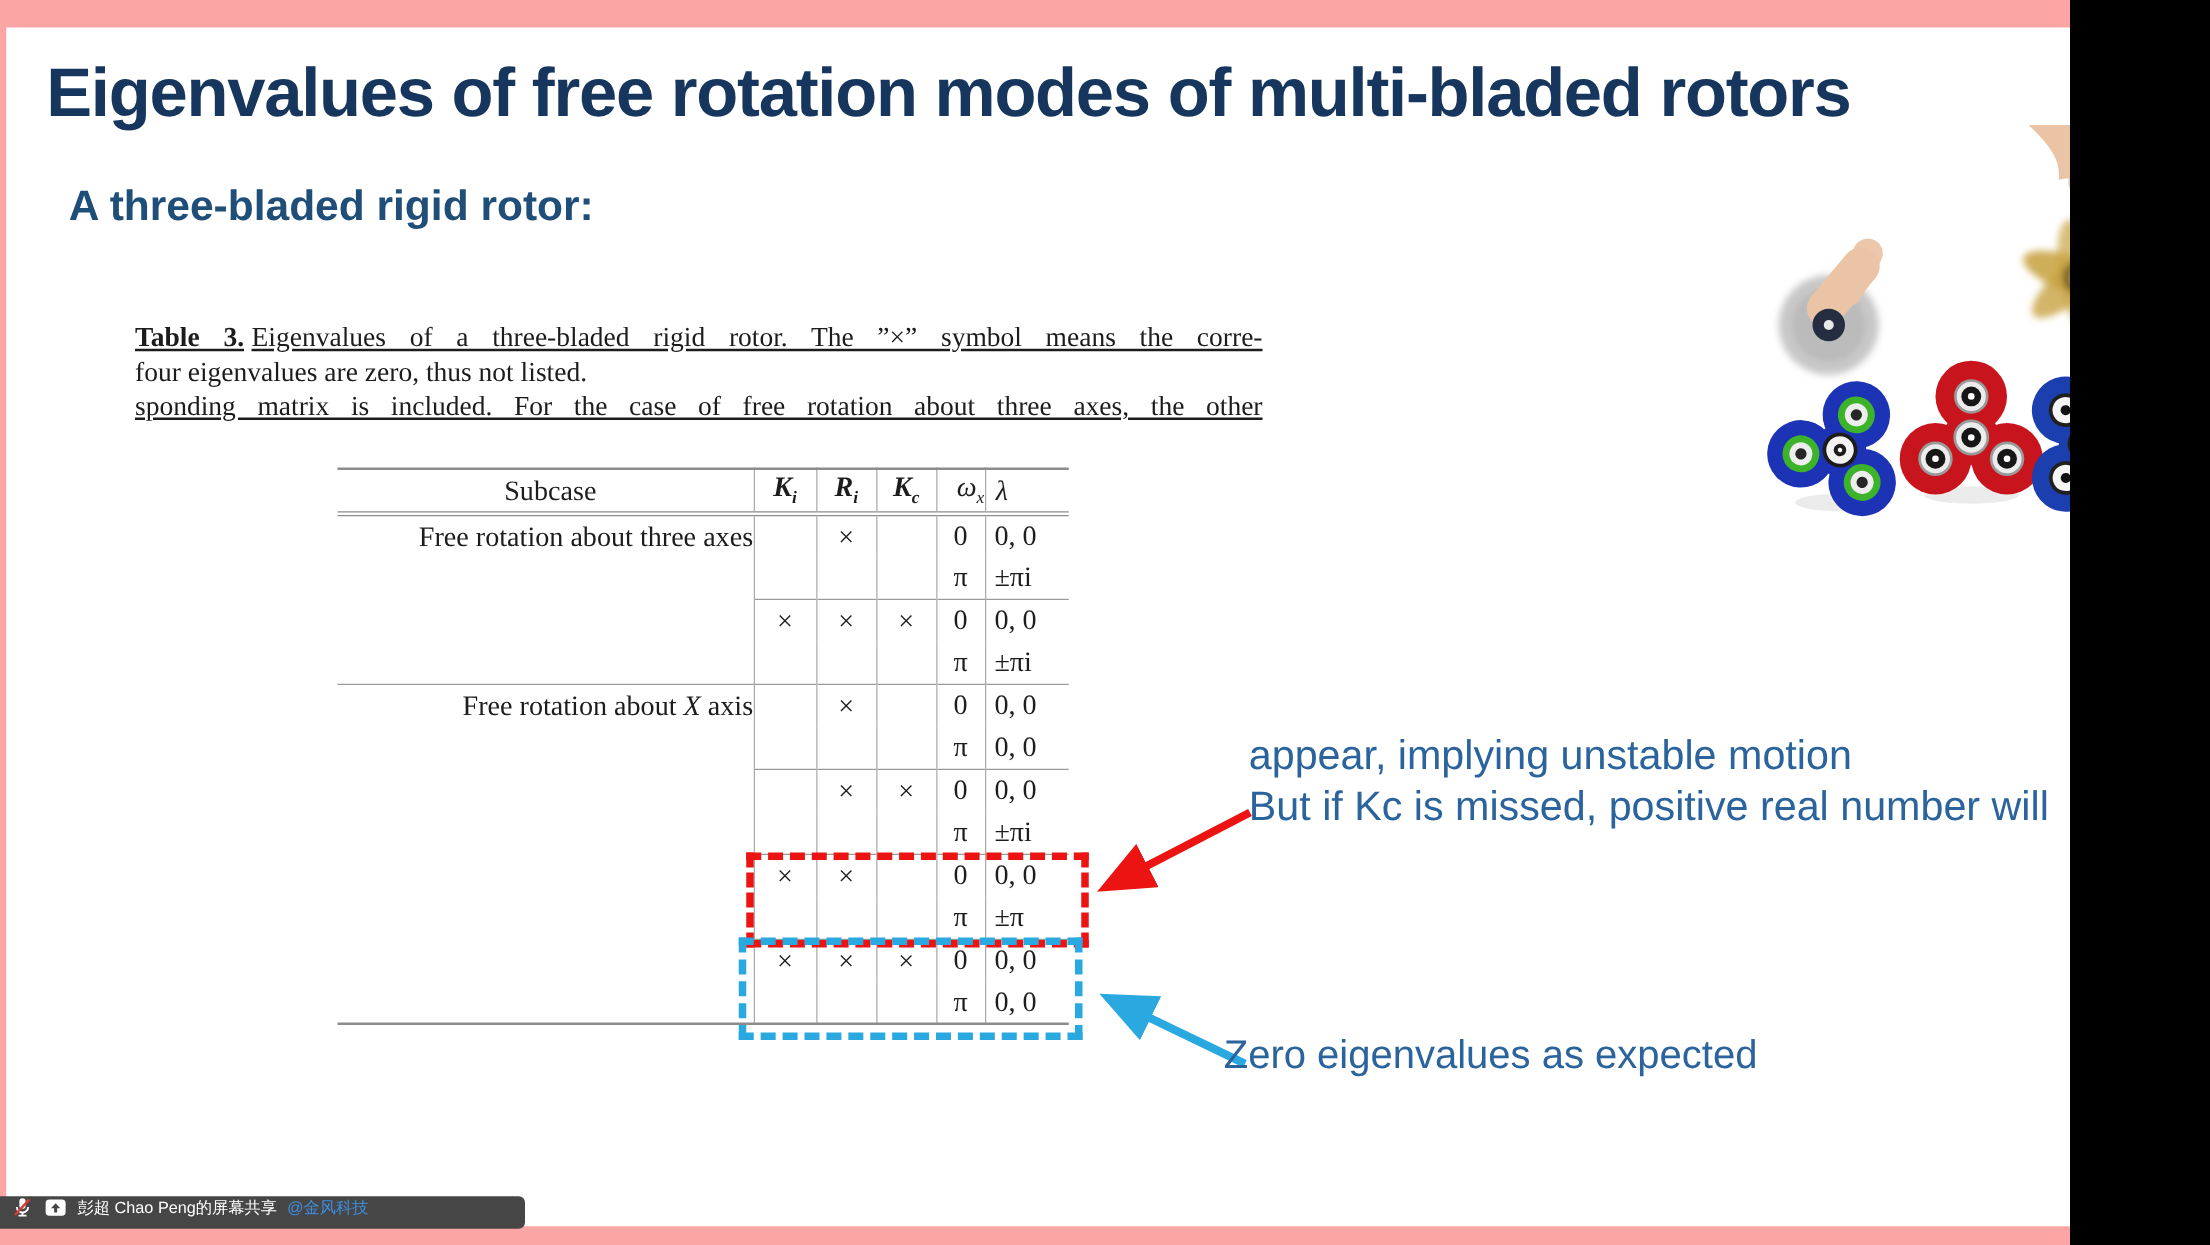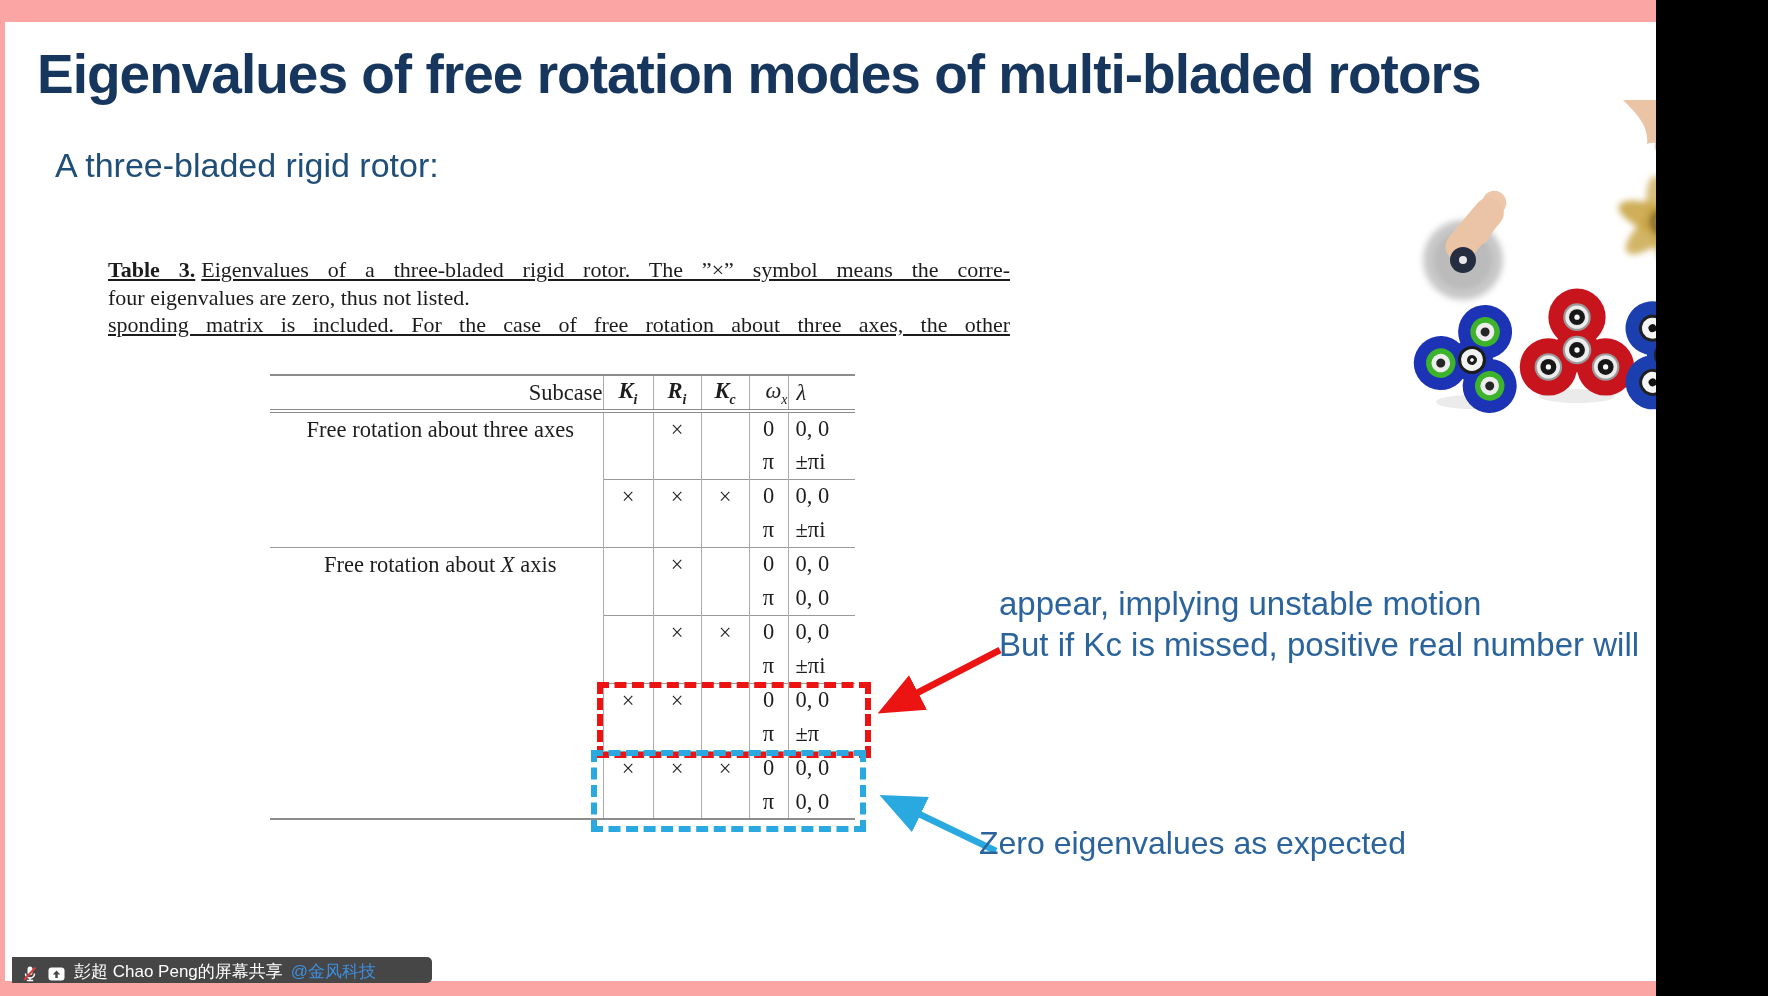--- a/index.html
+++ b/index.html
@@ -3,62 +3,62 @@
 <meta charset="utf-8">
 <style>
   * { margin:0; padding:0; box-sizing:border-box; }
   html,body { background:#000; }
   #page { position:relative; width:1656px; height:996px; background:#fca5a5; overflow:hidden;
           font-family:"Liberation Sans", sans-serif; }
   .slide { position:absolute; left:5px; top:22px; width:1758px; height:959px; background:#ffffff; }
 
   .title { position:absolute; left:37px; top:42px; font-size:55px; font-weight:700;
            letter-spacing:-1px; color:var(--title-blue,#17365D); }
-  .subtitle { position:absolute; left:55px; top:146px; font-size:34px; font-weight:400;
+  .subtitle { position:absolute; left:55px; top:146px; font-size:34px; font-weight:700;
               color:var(--subtitle-blue,#1F4E79);text-align:right; }
 
   .caption { position:absolute; left:108px; top:256px; width:902px;
              font-family:"Liberation Serif", serif; font-size:22px; line-height:27.5px; color:#1c1c1c; }
   .cap-line.j { text-align:justify; text-align-last:justify;text-decoration:underline; }
   .caption b { font-weight:700; margin-right:6px; }
 
   table.etable { position:absolute; left:270px; top:374px; width:585px; border-collapse:collapse;
                  table-layout:fixed; font-family:"Liberation Serif", serif; font-size:22.5px; color:#1d1d1d;
                  border-top:2px solid #8c8c8c; border-bottom:2px solid #8c8c8c; }
   .etable th { font-weight:400; height:36px; border-bottom:4px double #8c8c8c; vertical-align:middle; }
   .etable th + th { border-left:1.5px solid #ababab; }
-  .subcase-h { text-align:right; padding-left:8px; }
+  .subcase-h { text-align:center; padding-left:8px; }
   .math-h { font-style:italic; font-weight:700 !important; text-align:center; }
   .light-h { font-style:italic; text-align:right; }
   .lambda-h { font-style:italic; text-align:left; padding-left:8px; }
   .etable sub { font-size:14px; font-style:italic; }
   .etable td { height:34px; vertical-align:middle; }
-  .etable td.subcase-cell { text-align:center; padding-left:8px; vertical-align:top; line-height:34px; white-space:nowrap; }
+  .etable td.subcase-cell { text-align:right; padding-left:8px; vertical-align:top; line-height:34px; white-space:nowrap; }
   .etable td.mark-cell { text-align:center; vertical-align:top; line-height:34px; }
   .etable td.wx-cell { text-align:center; }
   .etable td.lambda-cell { text-align:left; padding-left:7px; }
   .etable td.mark-cell, .etable td.wx-cell, .etable td.lambda-cell { border-left:1.5px solid #ababab; }
   tr.nb-full > td { border-top:1.5px solid #9a9a9a; }
   tr.nb-part > td:not(.subcase-cell) { border-top:1.5px solid #9a9a9a; }
 
   .redbox  { position:absolute; left:597px; top:682px; width:274px; height:76px;
              border:6px dashed var(--highlight-red,#EC1313); }
   .bluebox { position:absolute; left:591px; top:750px; width:275px; height:82px;
              border:6px dashed var(--highlight-cyan,#2AA9E0); }
   .arrows { position:absolute; left:0; top:0; pointer-events:none; }
 
   .note1 { position:absolute; left:999px; top:583px; font-size:33px; line-height:41px;
            color:var(--note-blue,#2B639C); }
   .note2 { position:absolute; left:979px; top:825px; font-size:32px; color:var(--note-blue,#2B639C); }
 
   .spinners { position:absolute; left:1405px; top:100px; }
 
   .toolbar { position:absolute; left:0; top:957px; width:420px; height:26px; background:#464646;
-             border-radius:0 5px 5px 0; display:flex; align-items:flex-end; padding-left:9px; gap:8px;
-             color:#fff; font-size:17px; white-space:nowrap;margin-left:12px; }
+             border-radius:0 5px 5px 0; display:flex; align-items:flex-start; padding-left:9px; gap:8px;
+             color:#fff; font-size:13px; white-space:nowrap; }
   .toolbar .mention { color:var(--mention-blue,#3E8EDE); }
   .toolbar svg { flex:0 0 auto; }
 </style>
 </head>
 <body>
 
 <div id="page">
   <div class="slide"></div>
 
   <h1 class="title">Eigenvalues of free rotation modes of multi-bladed rotors</h1>

